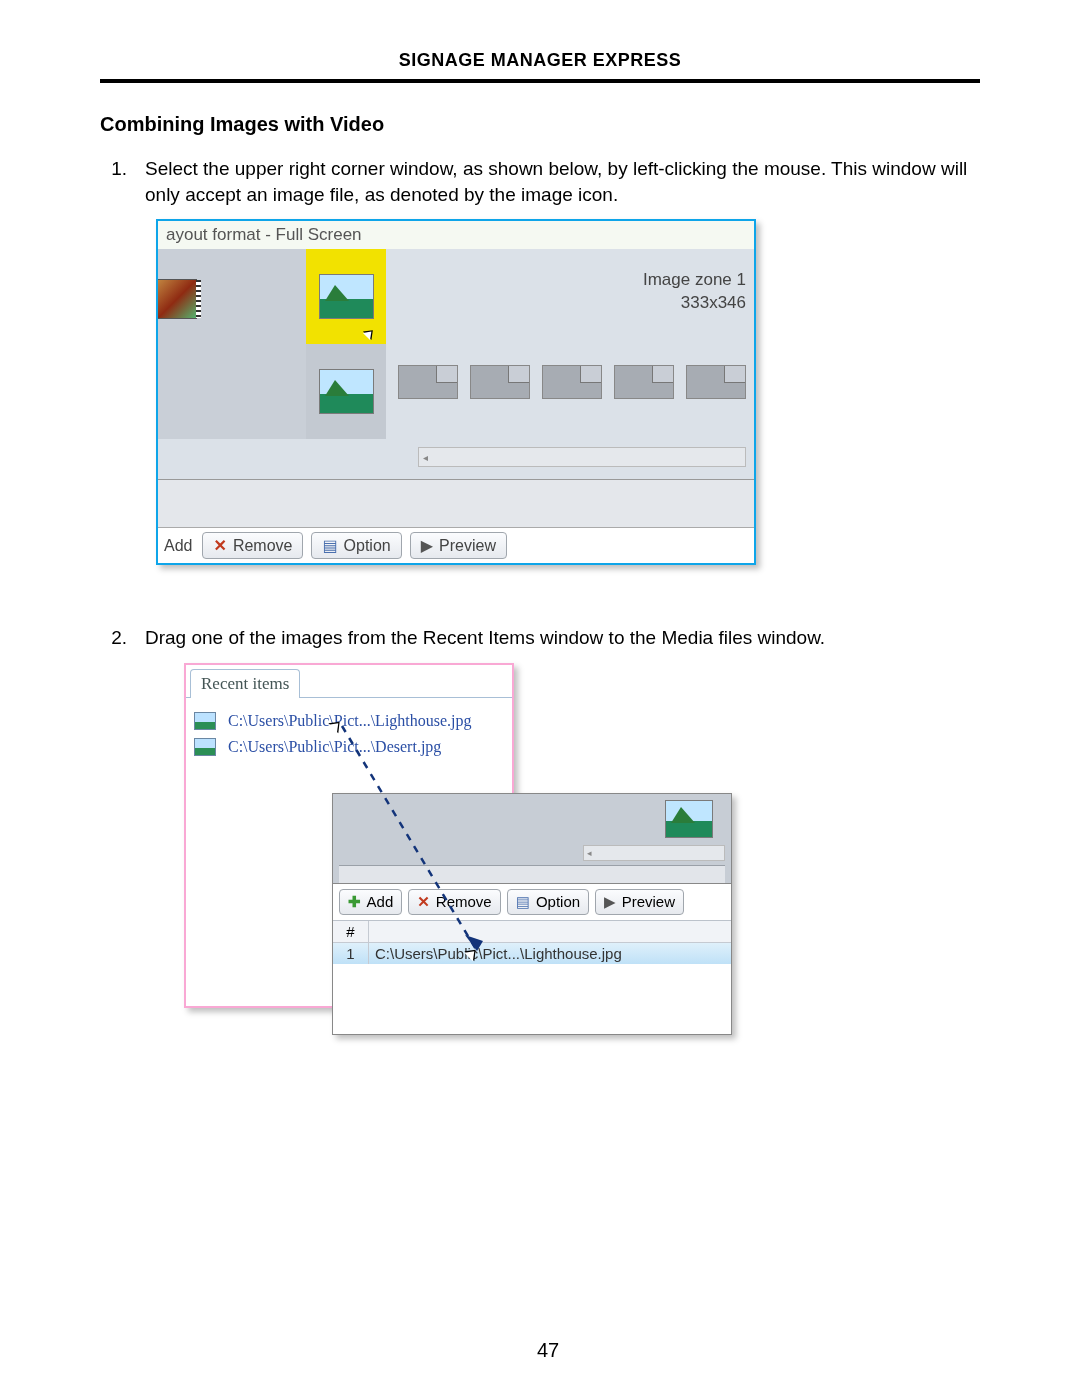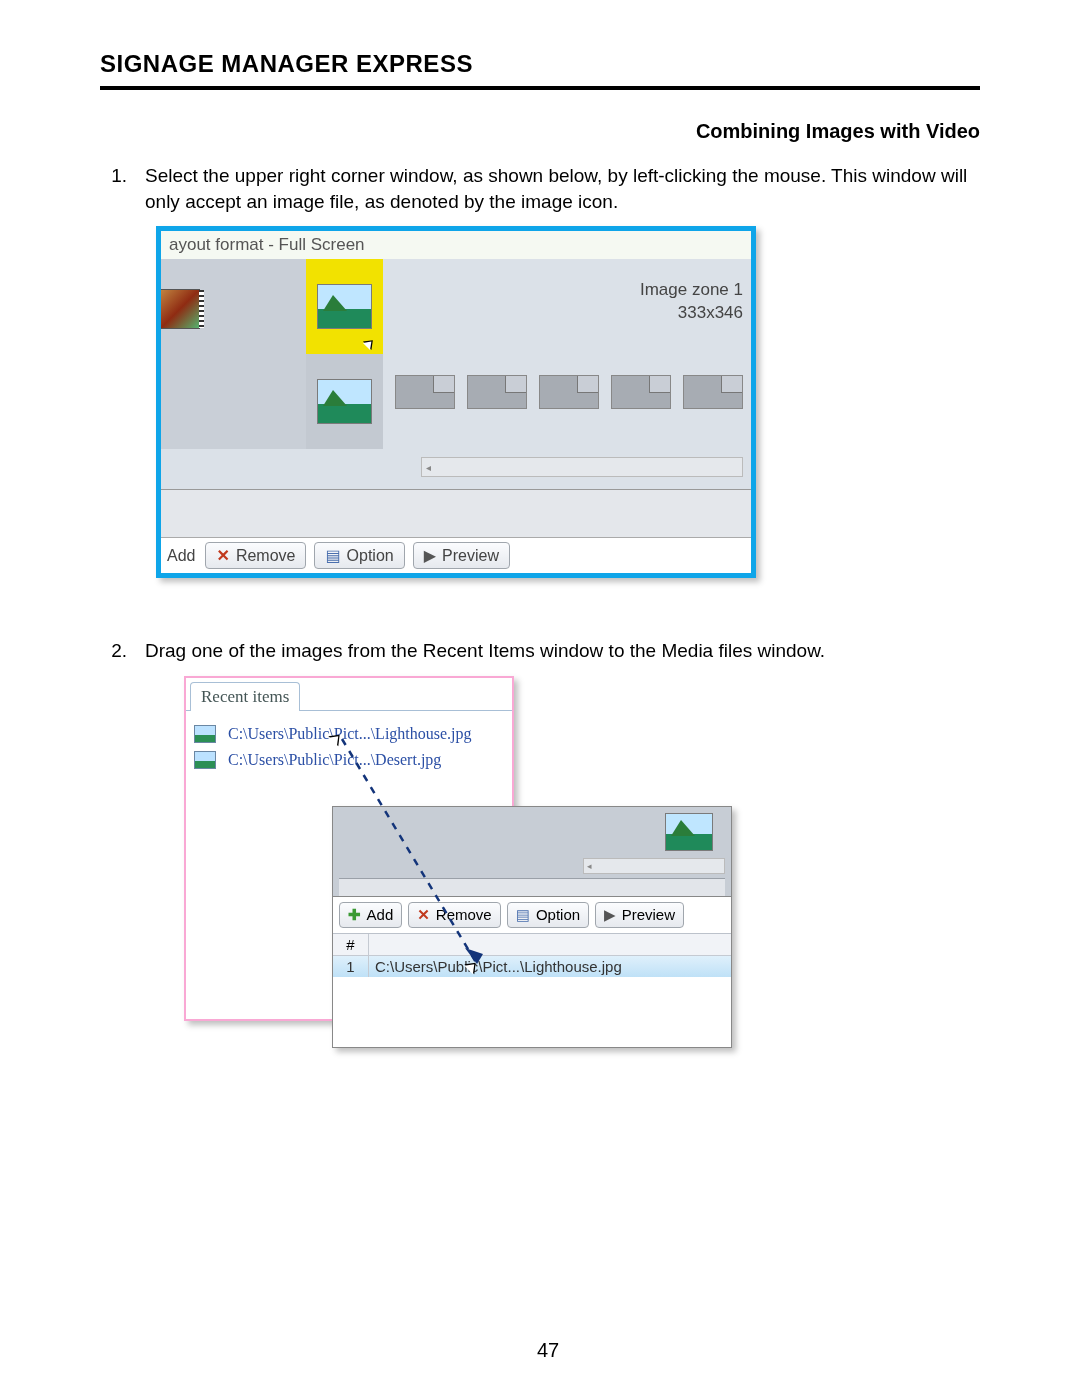--- a/index.html
+++ b/index.html
@@ -5,29 +5,30 @@
   * { box-sizing: border-box; margin: 0; padding: 0; }
   body {
     font-family: Arial, Helvetica, sans-serif;
     background: #fff;
     width: 1080px;
     height: 1397px;
     position: relative;
     padding: 50px 100px 0 100px;
   }
   .page-header {
+    text-align: center;
     font-weight: bold;
-    font-size: 24px;
+    font-size: 18px;
     letter-spacing: 0.5px;
     padding-bottom: 8px;
     border-bottom: 4px solid #000;
     margin-bottom: 30px;
   }
   .section-title {
-    text-align: right;
+    text-align: left;
     font-weight: bold;
     font-size: 20px;
     margin-bottom: 20px;
   }
   .step-row {
     display: flex;
     font-size: 19px;
     line-height: 1.35;
     margin-bottom: 12px;
   }
@@ -41,21 +42,21 @@
     font-size: 20px;
     padding-left: 16px;
   }
 
   
   .shot1 {
     width: 600px;
     margin-left: 56px;
     margin-top: 8px;
     margin-bottom: 60px;
-    border: 5px solid #0ea5e9;
+    border: 2px solid #0ea5e9;
     box-shadow: 4px 4px 6px rgba(0,0,0,0.25);
     background: #dbe1e8;
     font-family: "Segoe UI", Tahoma, sans-serif;
     font-size: 17px;
     color: #444;
     overflow: hidden;
   }
   .shot1-title { background: #f5f9f2; padding: 4px 8px; font-size: 17px; color: #555; }
   .shot1-body { display: flex; height: 190px; }
   .shot1-left { width: 168px; background: #c9cfd7; position: relative; }

